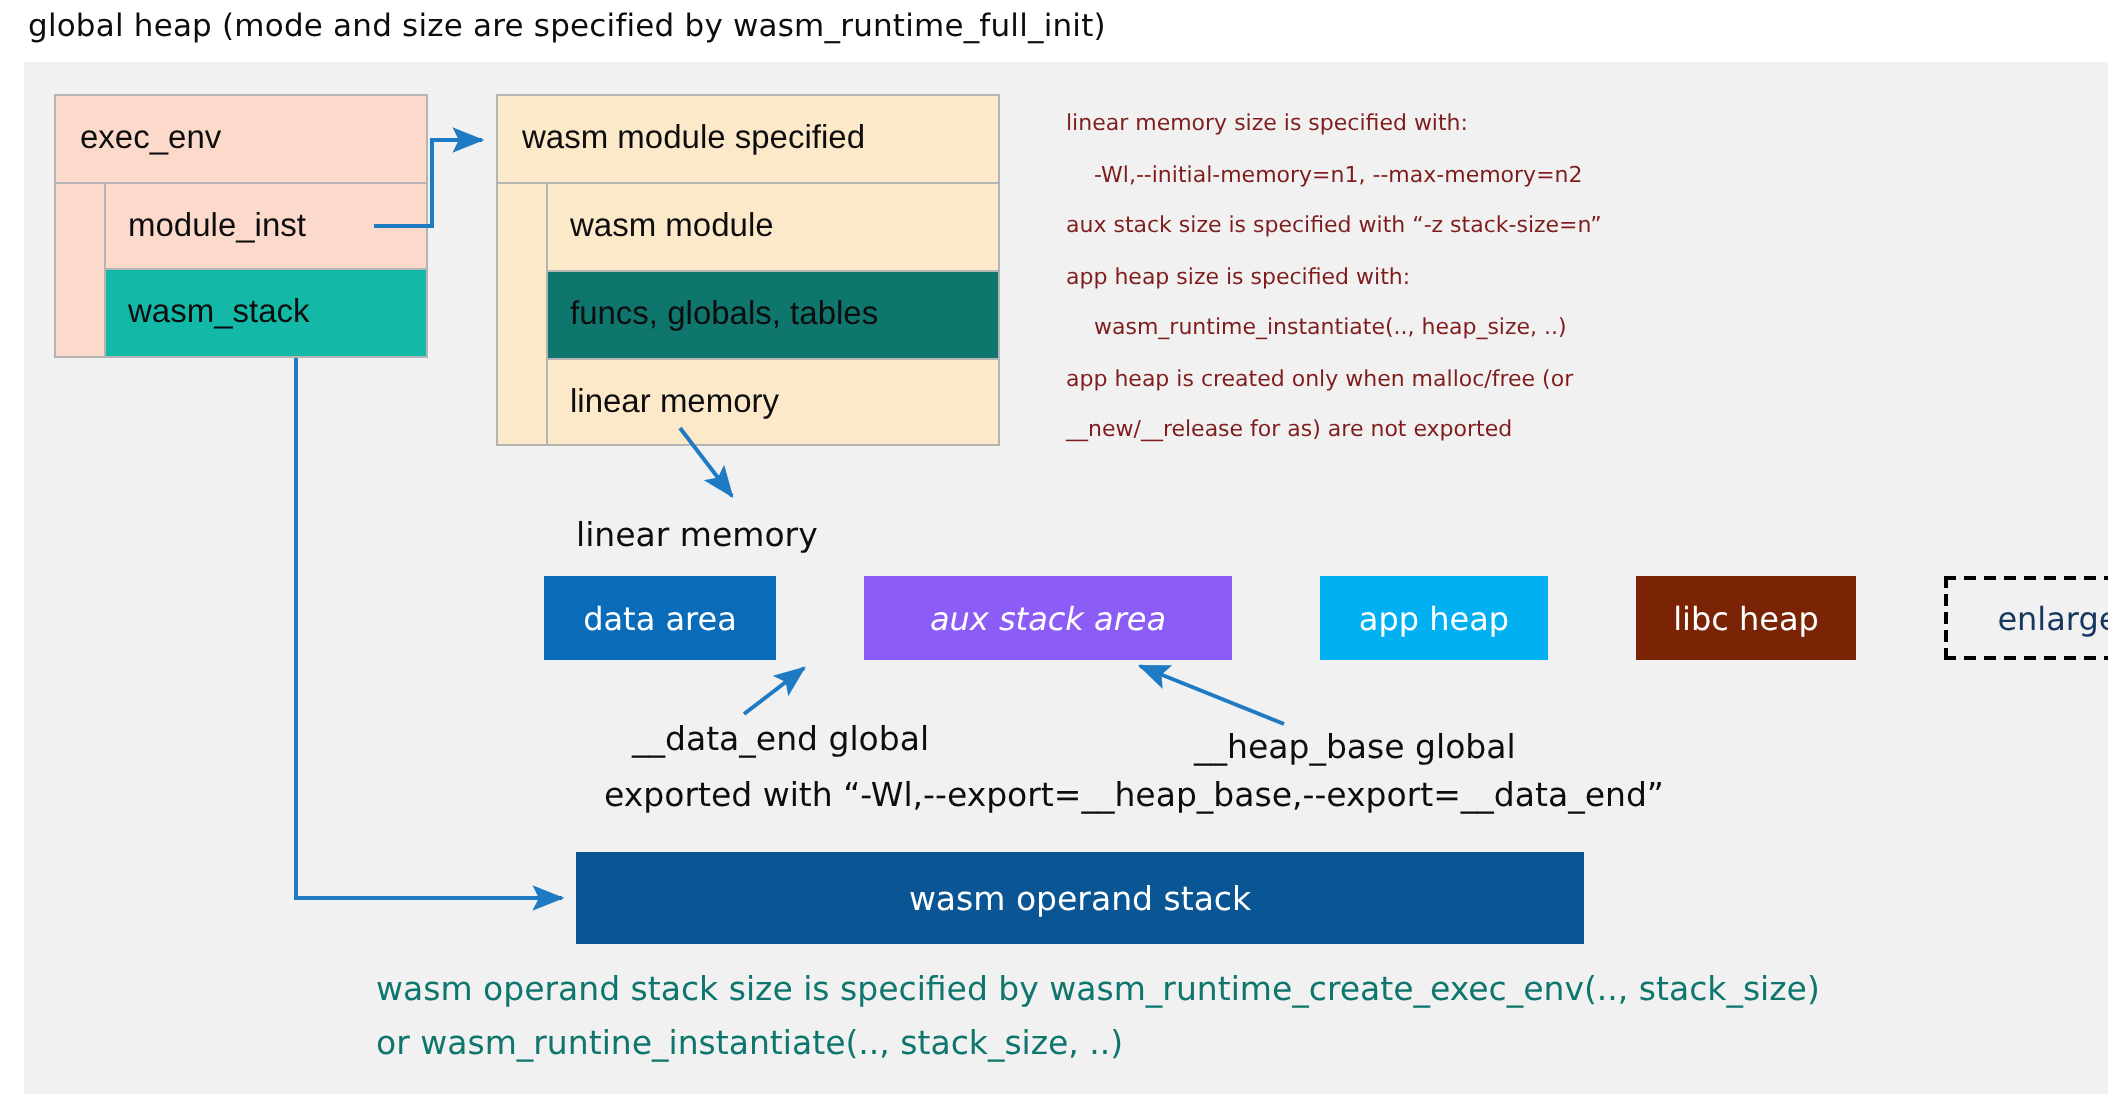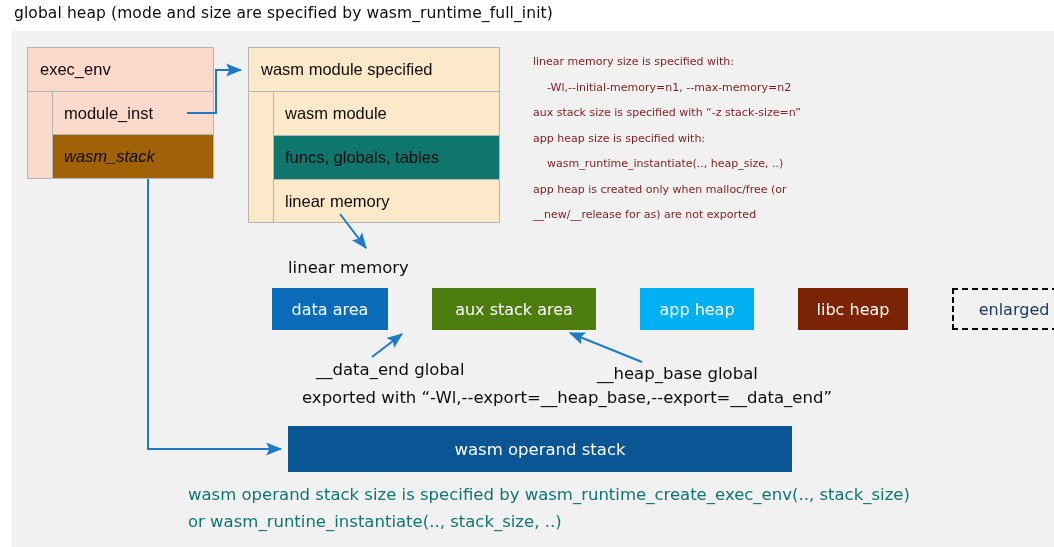--- a/index.html
+++ b/index.html
@@ -224,41 +224,41 @@
 <div id="root">
 
   <div id="panel" class="abs" style="background: rgb(241, 241, 241);"></div>
 
   <div id="title" class="abs">global heap (mode and size are specified by wasm_runtime_full_init)</div>
 
   <div id="execenv-outer" class="abs" style="background: rgb(251, 217, 203); border-color: rgb(181, 181, 181);"></div>
   <div id="execenv-title" class="abs box-row" style="background: rgb(251, 217, 203); border-color: rgb(181, 181, 181);">exec_env</div>
   <div id="execenv-indent" class="abs" style="background: rgb(251, 217, 203); border-color: rgb(181, 181, 181);"></div>
   <div id="moduleinst-row" class="abs box-row" style="background: rgb(251, 217, 203); border-color: rgb(181, 181, 181);">module_inst</div>
-  <div id="wasmstack-row" class="abs box-row" style="background: #a16207; border-color: rgb(181, 181, 181); font-style: italic;">wasm_stack</div>
+  <div id="wasmstack-row" class="abs box-row" style="background: #14b8a6; border-color: rgb(181, 181, 181);">wasm_stack</div>
 
   <div id="wmi-outer" class="abs" style="background: rgb(252, 233, 202); border-color: rgb(181, 181, 181);"></div>
   <div id="wmi-title" class="abs box-row" style="background: rgb(252, 233, 202); border-color: rgb(181, 181, 181);">wasm module specified</div>
   <div id="wmi-indent" class="abs" style="background: rgb(252, 233, 202); border-color: rgb(181, 181, 181);"></div>
   <div id="wmi-r1" class="abs box-row" style="background: rgb(252, 233, 202); border-color: rgb(181, 181, 181);">wasm module</div>
   <div id="wmi-r2" class="abs box-row" style="background: #0f766e; border-color: rgb(181, 181, 181);">funcs, globals, tables</div>
   <div id="wmi-r3" class="abs box-row" style="background: rgb(252, 233, 202); border-color: rgb(181, 181, 181);">linear memory</div>
 
   <div id="notes" class="abs">linear memory size is specified with:
     -Wl,--initial-memory=n1, --max-memory=n2
 aux stack size is specified with “-z stack-size=n”
 app heap size is specified with:
     wasm_runtime_instantiate(.., heap_size, ..)
 app heap is created only when malloc/free (or
 __new/__release for as) are not exported</div>
 
   <div id="linmem-label" class="abs">linear memory</div>
   <div id="membar" class="abs">
       <div class="seg" style="width: 116px; background: rgb(10, 108, 184);">data area</div>
-      <div class="seg" style="width: 164px; background: #4d7c0f;">aux stack area</div>
+      <div class="seg" style="width: 184px; background: #8b5cf6; font-style: italic;">aux stack area</div>
       <div class="seg" style="width: 114px; background: rgb(0, 176, 240);">app heap</div>
       <div class="seg" style="width: 110px; background: rgb(123, 36, 5);">libc heap</div>
       <div class="seg dashed" style="width: 196px; text-align: right;">enlarged memory</div>
     </div>
 
   <div id="data-end-label" class="abs glabel">__data_end global</div>
   <div id="heap-base-label" class="abs glabel">__heap_base global</div>
   <div id="exported-label" class="abs glabel">exported with “-Wl,--export=__heap_base,--export=__data_end”</div>
 
   <div id="opstack" class="abs" style="background: rgb(10, 86, 148);">wasm operand stack</div>

